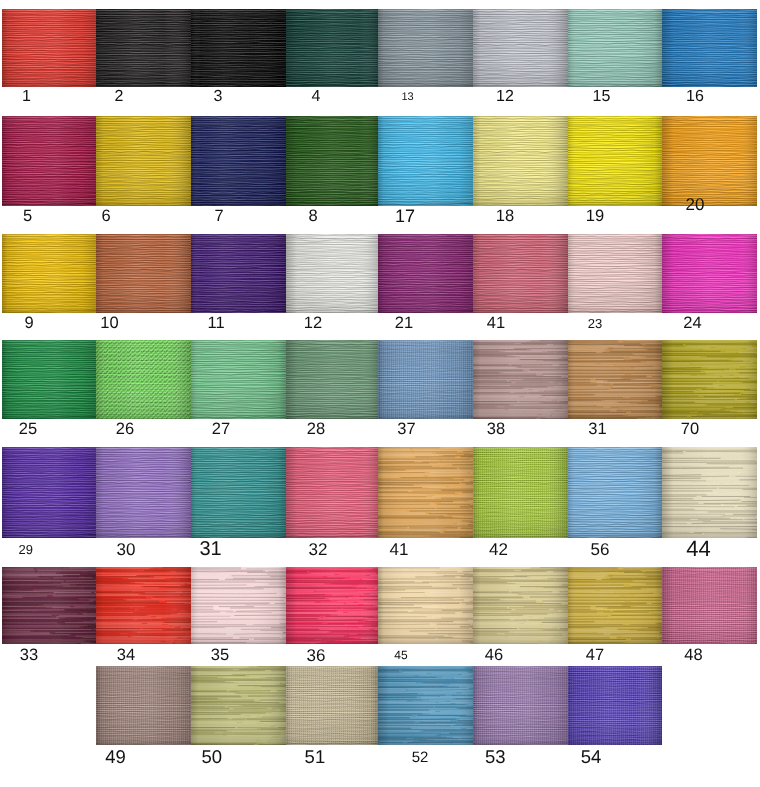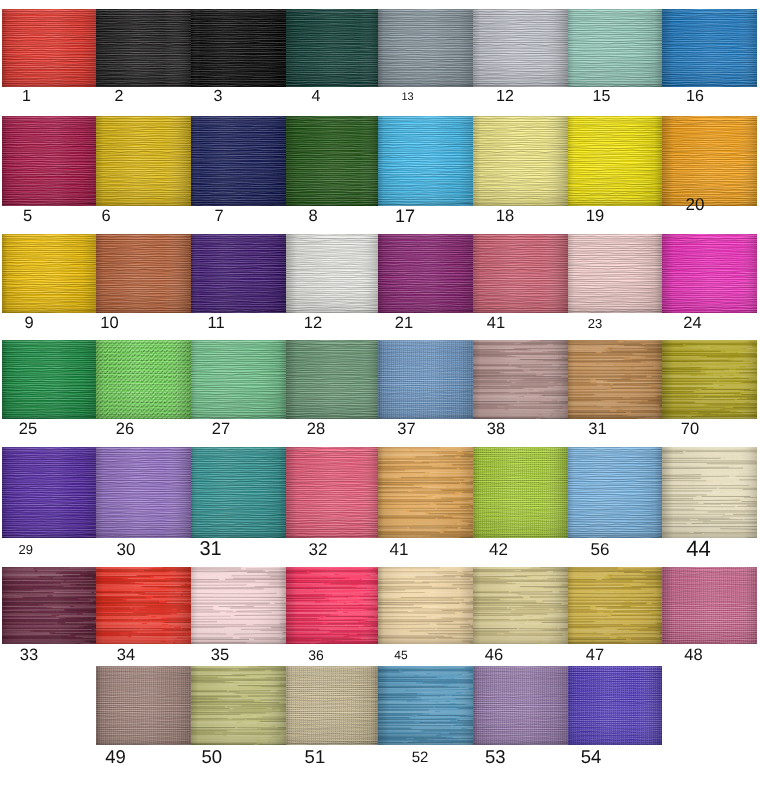--- a/index.html
+++ b/index.html
@@ -1830,21 +1830,21 @@
 <div class="lb" style="left:126px;top:548.5px;font-size:17px">30</div>
 <div class="lb" style="left:210.5px;top:548.5px;font-size:20px">31</div>
 <div class="lb" style="left:318px;top:548.5px;font-size:17px">32</div>
 <div class="lb" style="left:399px;top:548.5px;font-size:17px">41</div>
 <div class="lb" style="left:498.5px;top:548.5px;font-size:17px">42</div>
 <div class="lb" style="left:600px;top:548.5px;font-size:17px">56</div>
 <div class="lb" style="left:698.5px;top:548.5px;font-size:22px">44</div>
 <div class="lb" style="left:29px;top:655.4px;font-size:16.5px">33</div>
 <div class="lb" style="left:126px;top:655.4px;font-size:16.5px">34</div>
 <div class="lb" style="left:220px;top:655.4px;font-size:16.5px">35</div>
-<div class="lb" style="left:316px;top:655.4px;font-size:14px">36</div>
+<div class="lb" style="left:316px;top:655.4px;font-size:17px">36</div>
 <div class="lb" style="left:401px;top:655.4px;font-size:12px">45</div>
 <div class="lb" style="left:494px;top:655.4px;font-size:16.5px">46</div>
 <div class="lb" style="left:595px;top:655.4px;font-size:16.5px">47</div>
 <div class="lb" style="left:693.5px;top:655.4px;font-size:16.5px">48</div>
 <div class="lb" style="left:115.5px;top:757px;font-size:18.5px">49</div>
 <div class="lb" style="left:211.8px;top:757px;font-size:18.5px">50</div>
 <div class="lb" style="left:314.9px;top:757px;font-size:18.5px">51</div>
 <div class="lb" style="left:420px;top:757px;font-size:15px">52</div>
 <div class="lb" style="left:495.3px;top:757px;font-size:18.5px">53</div>
 <div class="lb" style="left:591px;top:757px;font-size:18.5px">54</div>

